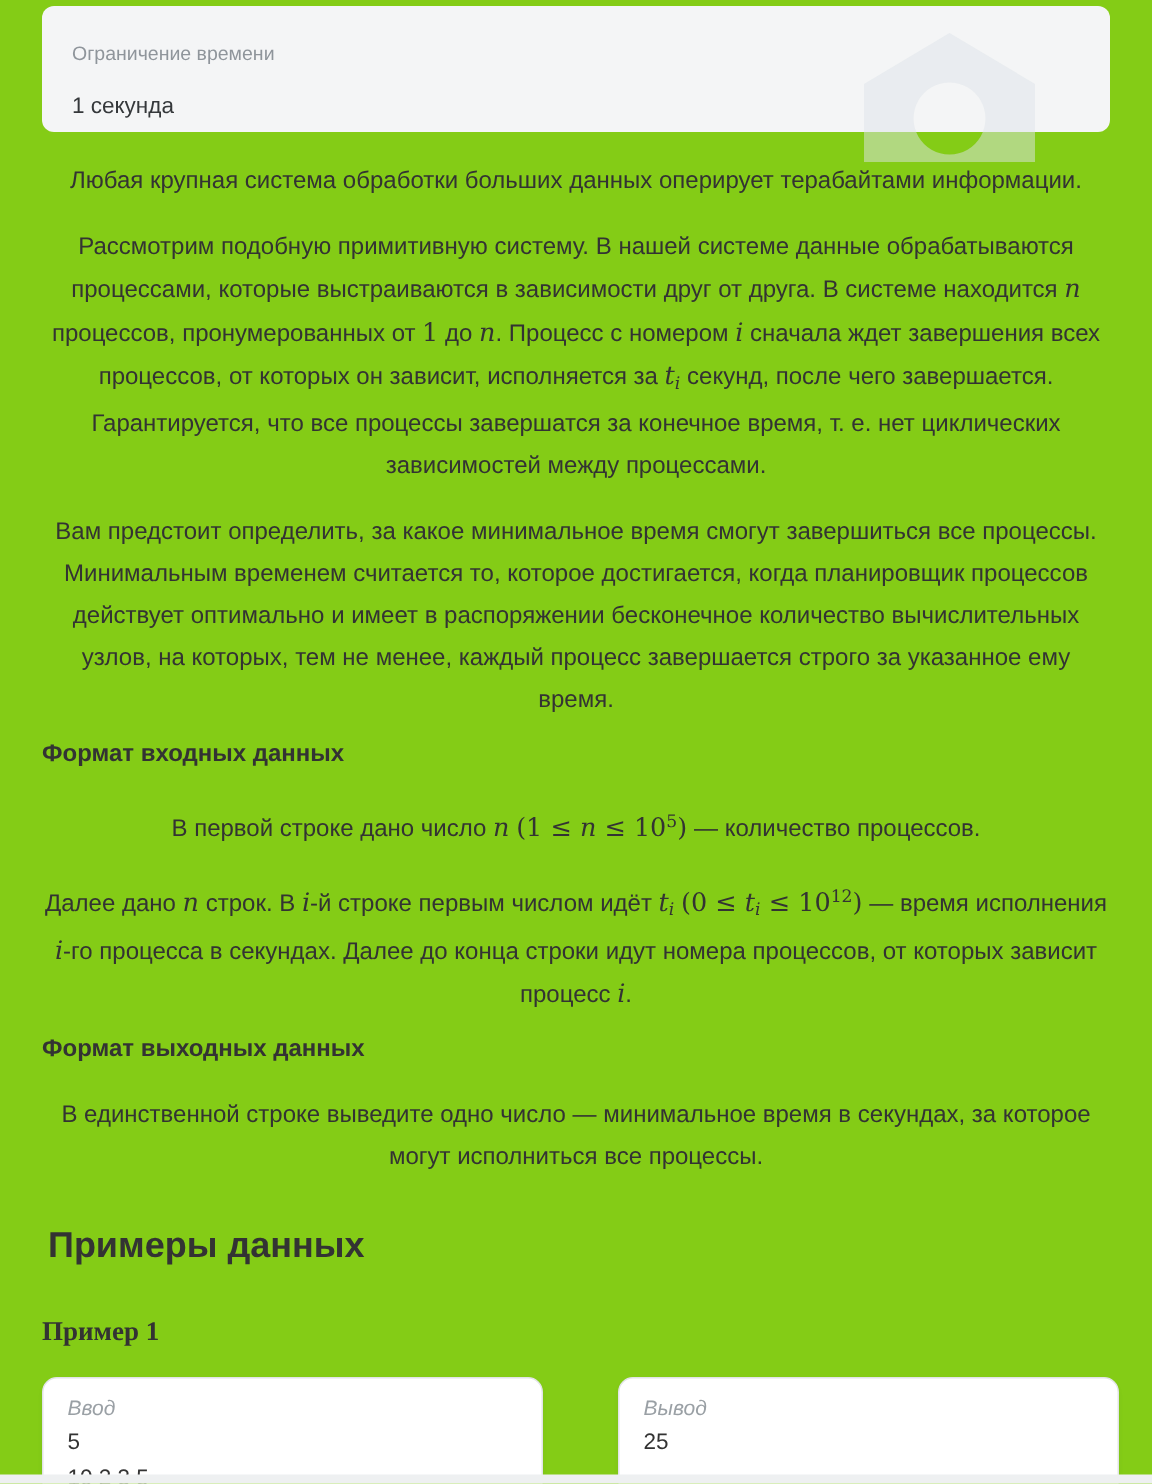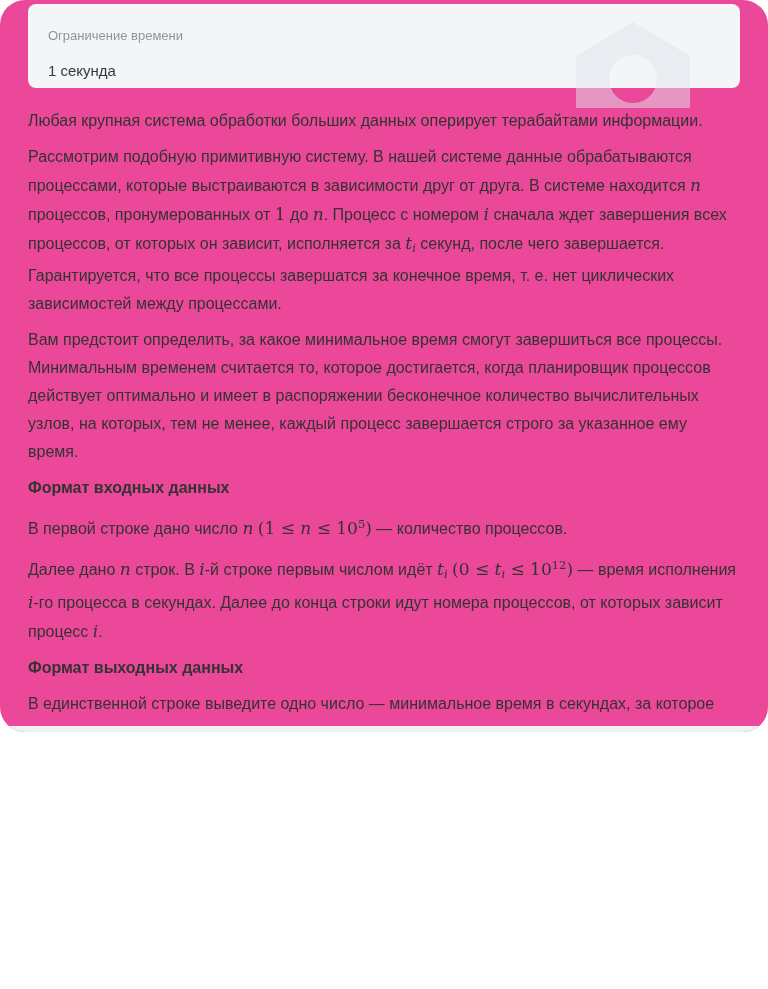--- a/index.html
+++ b/index.html
@@ -5,24 +5,23 @@
   html, body {
     margin: 0;
     padding: 0;
     background: #ffffff;
     font-family: "Liberation Sans", sans-serif;
     color: #333333;
   }
   .page {
     position: relative;
     width: 768px;
-    height: 732px;
+    height: 989px;
     overflow: hidden;
-    background: #ec4899;
-    border-radius: 25px;
+    background: #84cc16;
   }
 
   
   .limits-card {
     position: relative;
     margin: 4px 28px 0 28px;
     height: 84px;
     background: #f4f5f6;
     border-radius: 8px;
   }
@@ -50,21 +49,21 @@
     height: 86px;
     pointer-events: none;
   }
 
   
   .statement {
     margin: 19px 28px 0 28px;
     font-size: 16px;
     line-height: 28px;
   }
-  .stmt-p { margin: 0 0 8px 0; }
+  .stmt-p { margin: 16px 0 8px 0; text-align: center; }
   .fmt-heading {
     font-size: 16px;
     line-height: 28px;
     font-weight: bold;
     margin: 8px 0 8px 0;
     color: #333333;
   }
   
   .mv { font-family: "DejaVu Serif", serif; font-style: italic; font-size: 17px; }
   .mr { font-family: "DejaVu Serif", serif; font-size: 17px; }

